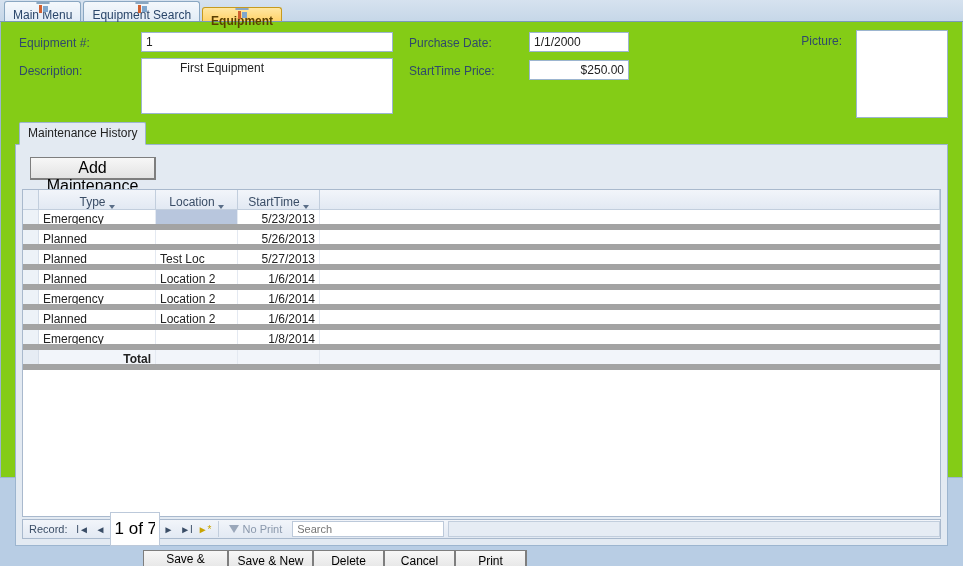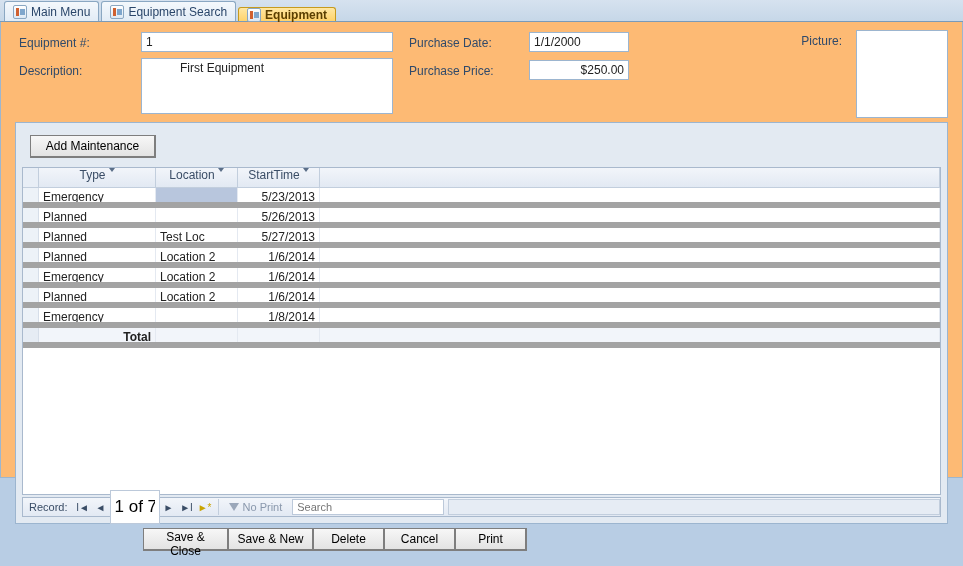--- a/index.html
+++ b/index.html
@@ -28,48 +28,48 @@
     gap: 4px;
     height: 20px;
     padding: 0 8px;
     background: linear-gradient(#f4f8fc,#e2ecf6);
     border: 1px solid #8aa7c2;
     border-bottom: none;
     border-radius: 3px 3px 0 0;
     font-size: 12px;
     color: #2a466a;
     cursor: default;
+    flex-direction: column;
   }
   .window-tab.active {
     background: linear-gradient(#ffe7a2,#ffd36b);
     border-color: #c69a1e;
     color: #5a3f00;
     font-weight: bold;
     height: 14px;
-    justify-content: flex-end;
   }
   .window-tab .icon {
     width: 14px; height: 14px;
     background: linear-gradient(#fff,#dce8f4);
     border: 1px solid #8aa7c2;
     border-radius: 2px;
     position: relative;
   }
   .window-tab .icon::before {
     content:"";
     position:absolute; left:2px; top:2px; width:3px; height:8px;
     background:#d06030;
   }
   .window-tab .icon::after {
     content:"";
     position:absolute; left:6px; top:3px; width:5px; height:6px;
     background:#7fa6cc;
   }
   .form-area {
-    background: #fdba74;
+    background: #84cc16;
     height: 456px;
     border: 1px solid #9db6cf;
     border-top: none;
   }
   .form-top {
     position: relative;
     height: 100px;
   }
   .lbl {
     position: absolute;
@@ -121,21 +121,21 @@
   }
   .add-btn {
     position: absolute;
     left: 14px; top: 12px;
     width: 126px; height: 23px;
     background: linear-gradient(#f7f7f7,#e3e3e3);
     border: 1px solid #7e7e7e;
     border-right-width: 2px;
     border-bottom-width: 2px;
     font-family: inherit;
-    font-size: 12px;
+    font-size: 16px;
     cursor: default;
   }
   .datasheet {
     position: absolute;
     left: 6px; right: 6px; top: 44px; bottom: 28px;
     background: #fff;
     border: 1px solid #a9b9cd;
     overflow: hidden;
   }
   .ds-header {
@@ -145,21 +145,21 @@
     height: 20px;
   }
   .ds-header .rowhead {
     width: 16px;
     border-right: 1px solid #c2cedd;
     background: #e8eef6;
   }
   .ds-header .col {
     border-right: 1px solid #c2cedd;
     display: flex;
-    align-items: flex-start;
+    align-items: flex-end;
     justify-content: center;
     gap: 3px;
     font-size: 12px;
     color: #3a4d66;
     position: relative;
   }
   .ds-header .col .drop {
     width:0;height:0;border-left:3px solid transparent;border-right:3px solid transparent;border-top:4px solid #5a6e88;
   }
   .col-type { width: 117px; }
@@ -286,27 +286,30 @@
   <div class="form-top">
     <span class="lbl" style="left:18px;top:14px;">Equipment #:</span>
     <input class="txt" style="left: 140px; top: 10px; width: 252px; height: 20px;" value="1">
 
     <span class="lbl" style="left:18px;top:42px;">Description:</span>
     <textarea class="txt" style="left: 140px; top: 36px; width: 252px; height: 56px; padding-left: 38px;">First Equipment</textarea>
 
     <span class="lbl" style="left:408px;top:14px;">Purchase Date:</span>
     <span class="ralign"><input class="txt" style="left: 528px; top: 10px; width: 100px; height: 20px; text-align: left;" value="1/1/2000"></span>
 
-    <span class="lbl" style="left:408px;top:42px;">Purchase Price:</span>
+    <span class="lbl" style="left:408px;top:42px;">StartTime Price:</span>
     <span class="ralign"><input class="txt" style="left: 528px; top: 38px; width: 100px; height: 20px; text-align: right;" value="$250.00"></span>
 
     <span class="lbl" style="right:120px;top:12px;margin-left:28px;">Picture:</span>
     <div class="pic-box"></div>
   </div>
 
+  <div class="sub-tabs">
+    <div class="sub-tab">Maintenance History</div>
+  </div>
   <div class="sub-panel">
     <button class="add-btn">Add Maintenance</button>
 
     <div class="datasheet">
       <div class="ds-header">
         <div class="rowhead"></div>
         <div class="col col-type">
             <span>Type</span>
             <span class="drop"></span>
           </div>

